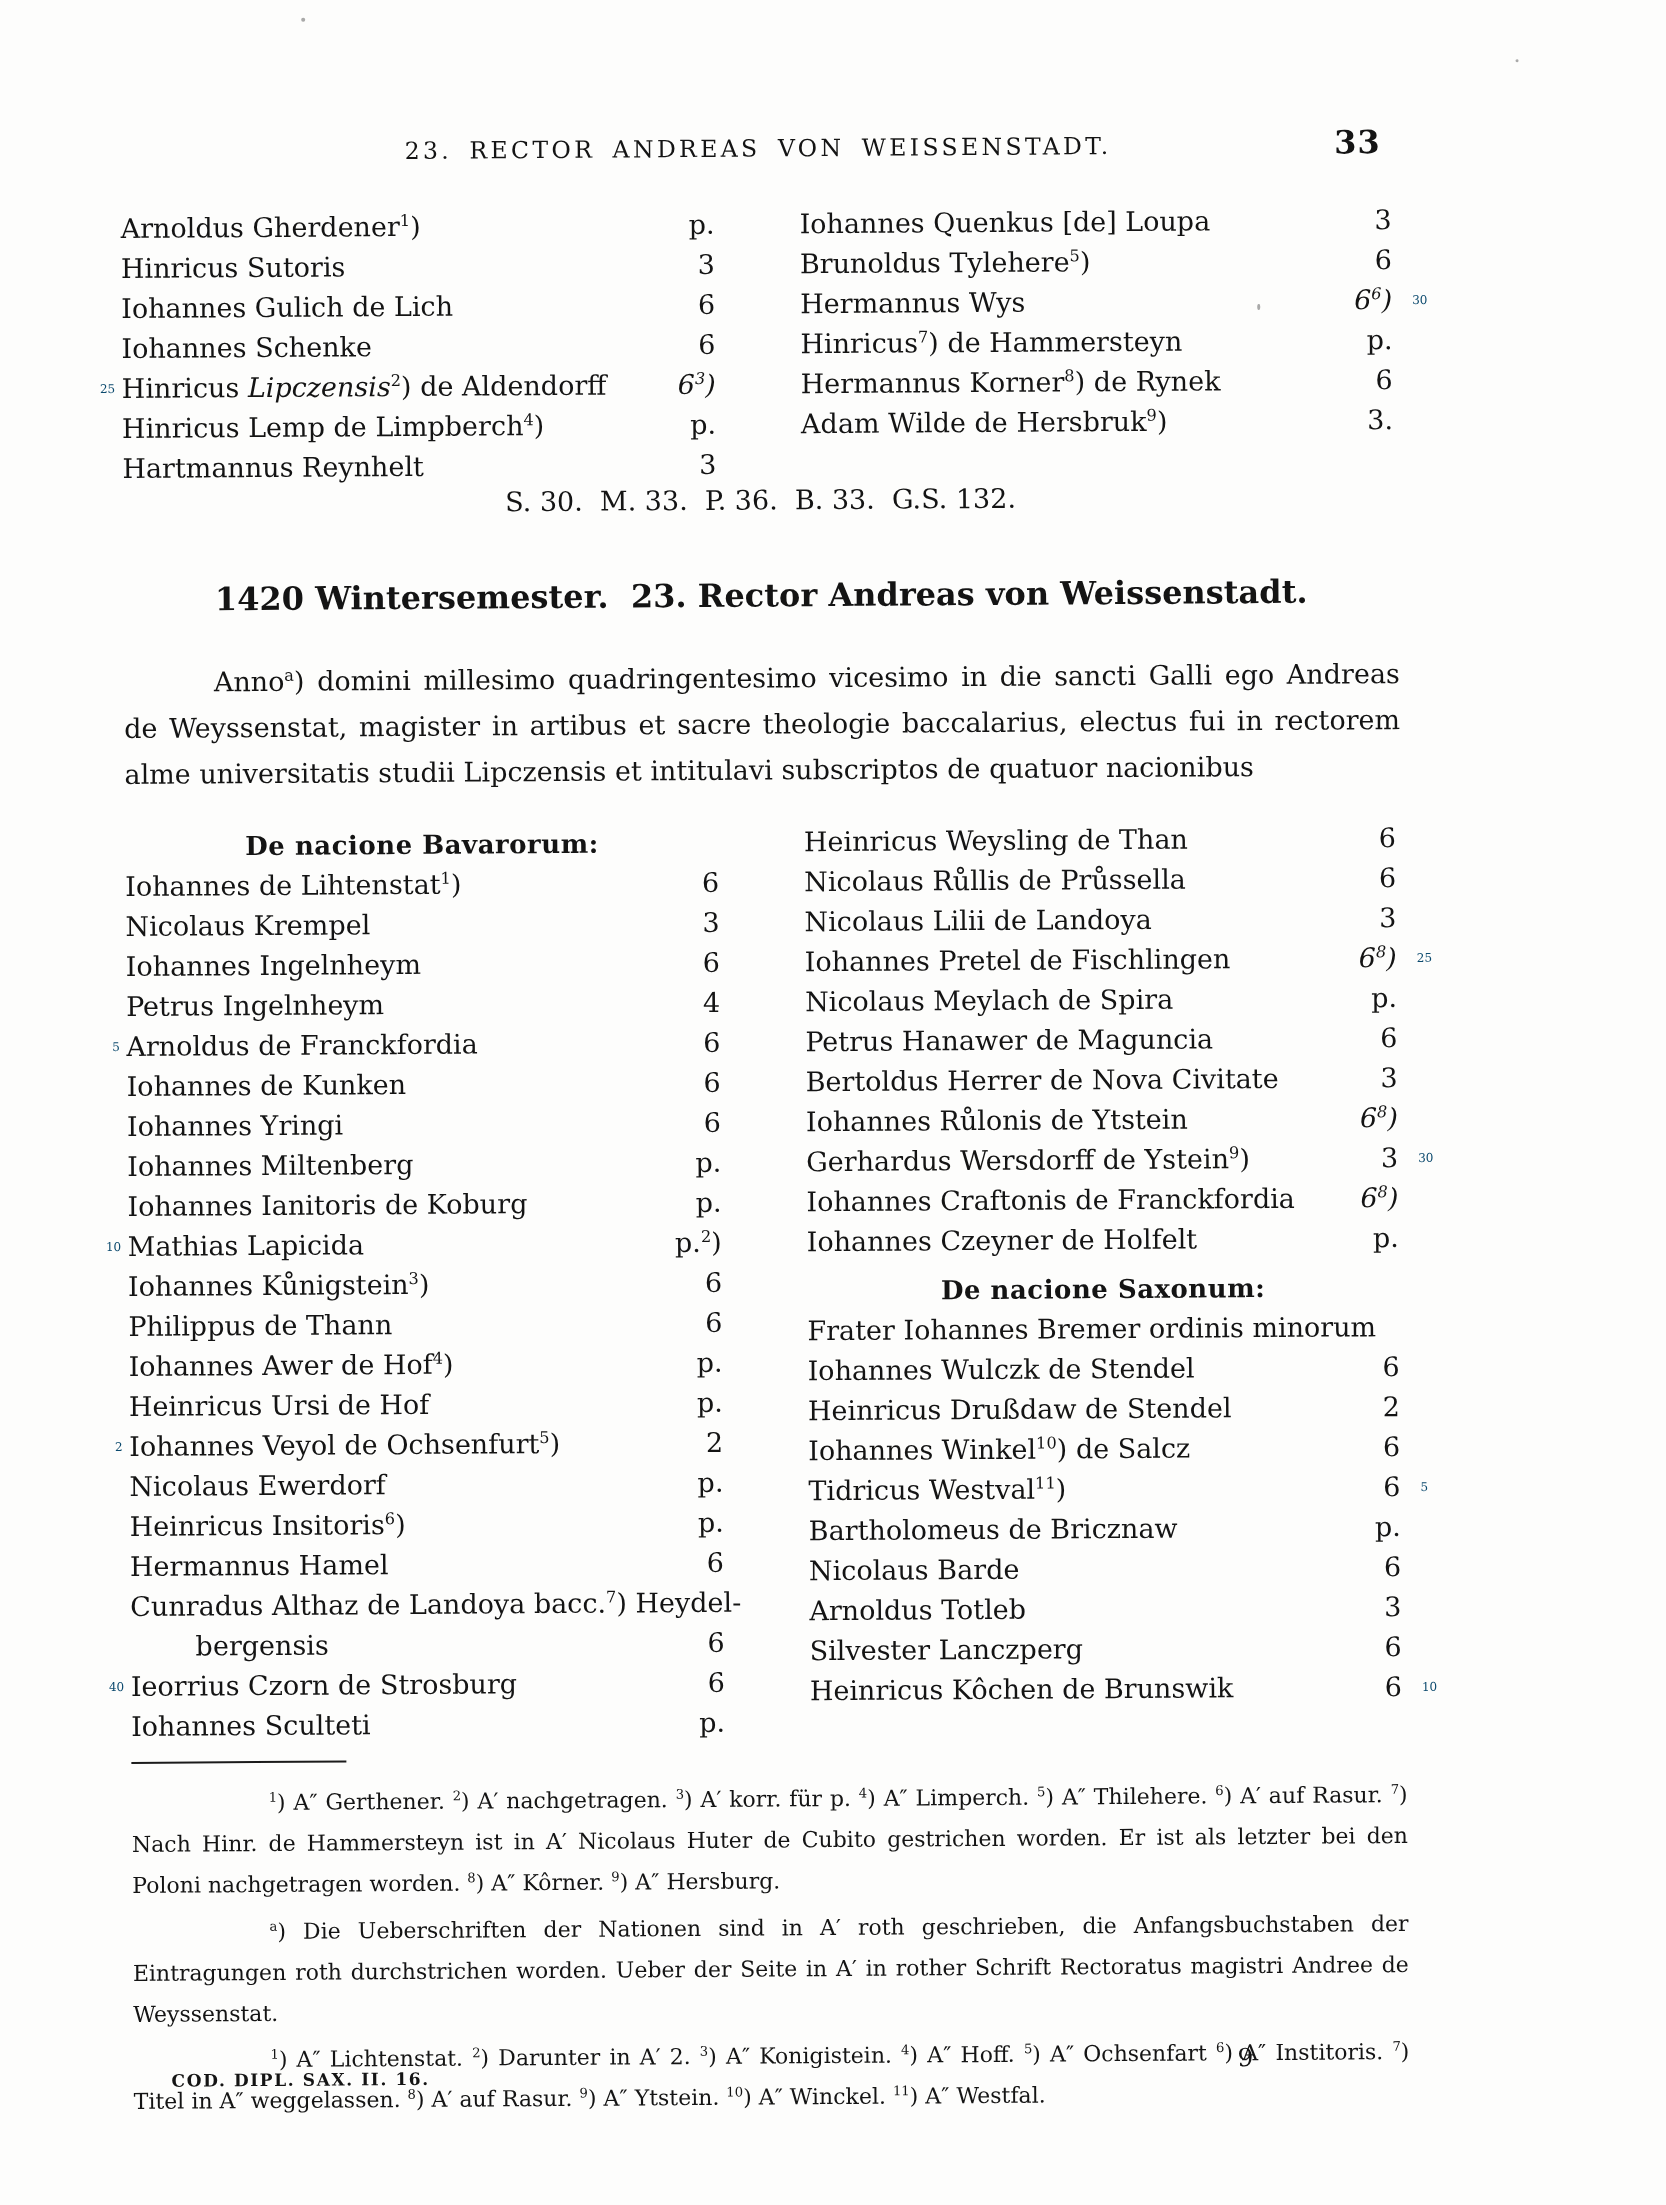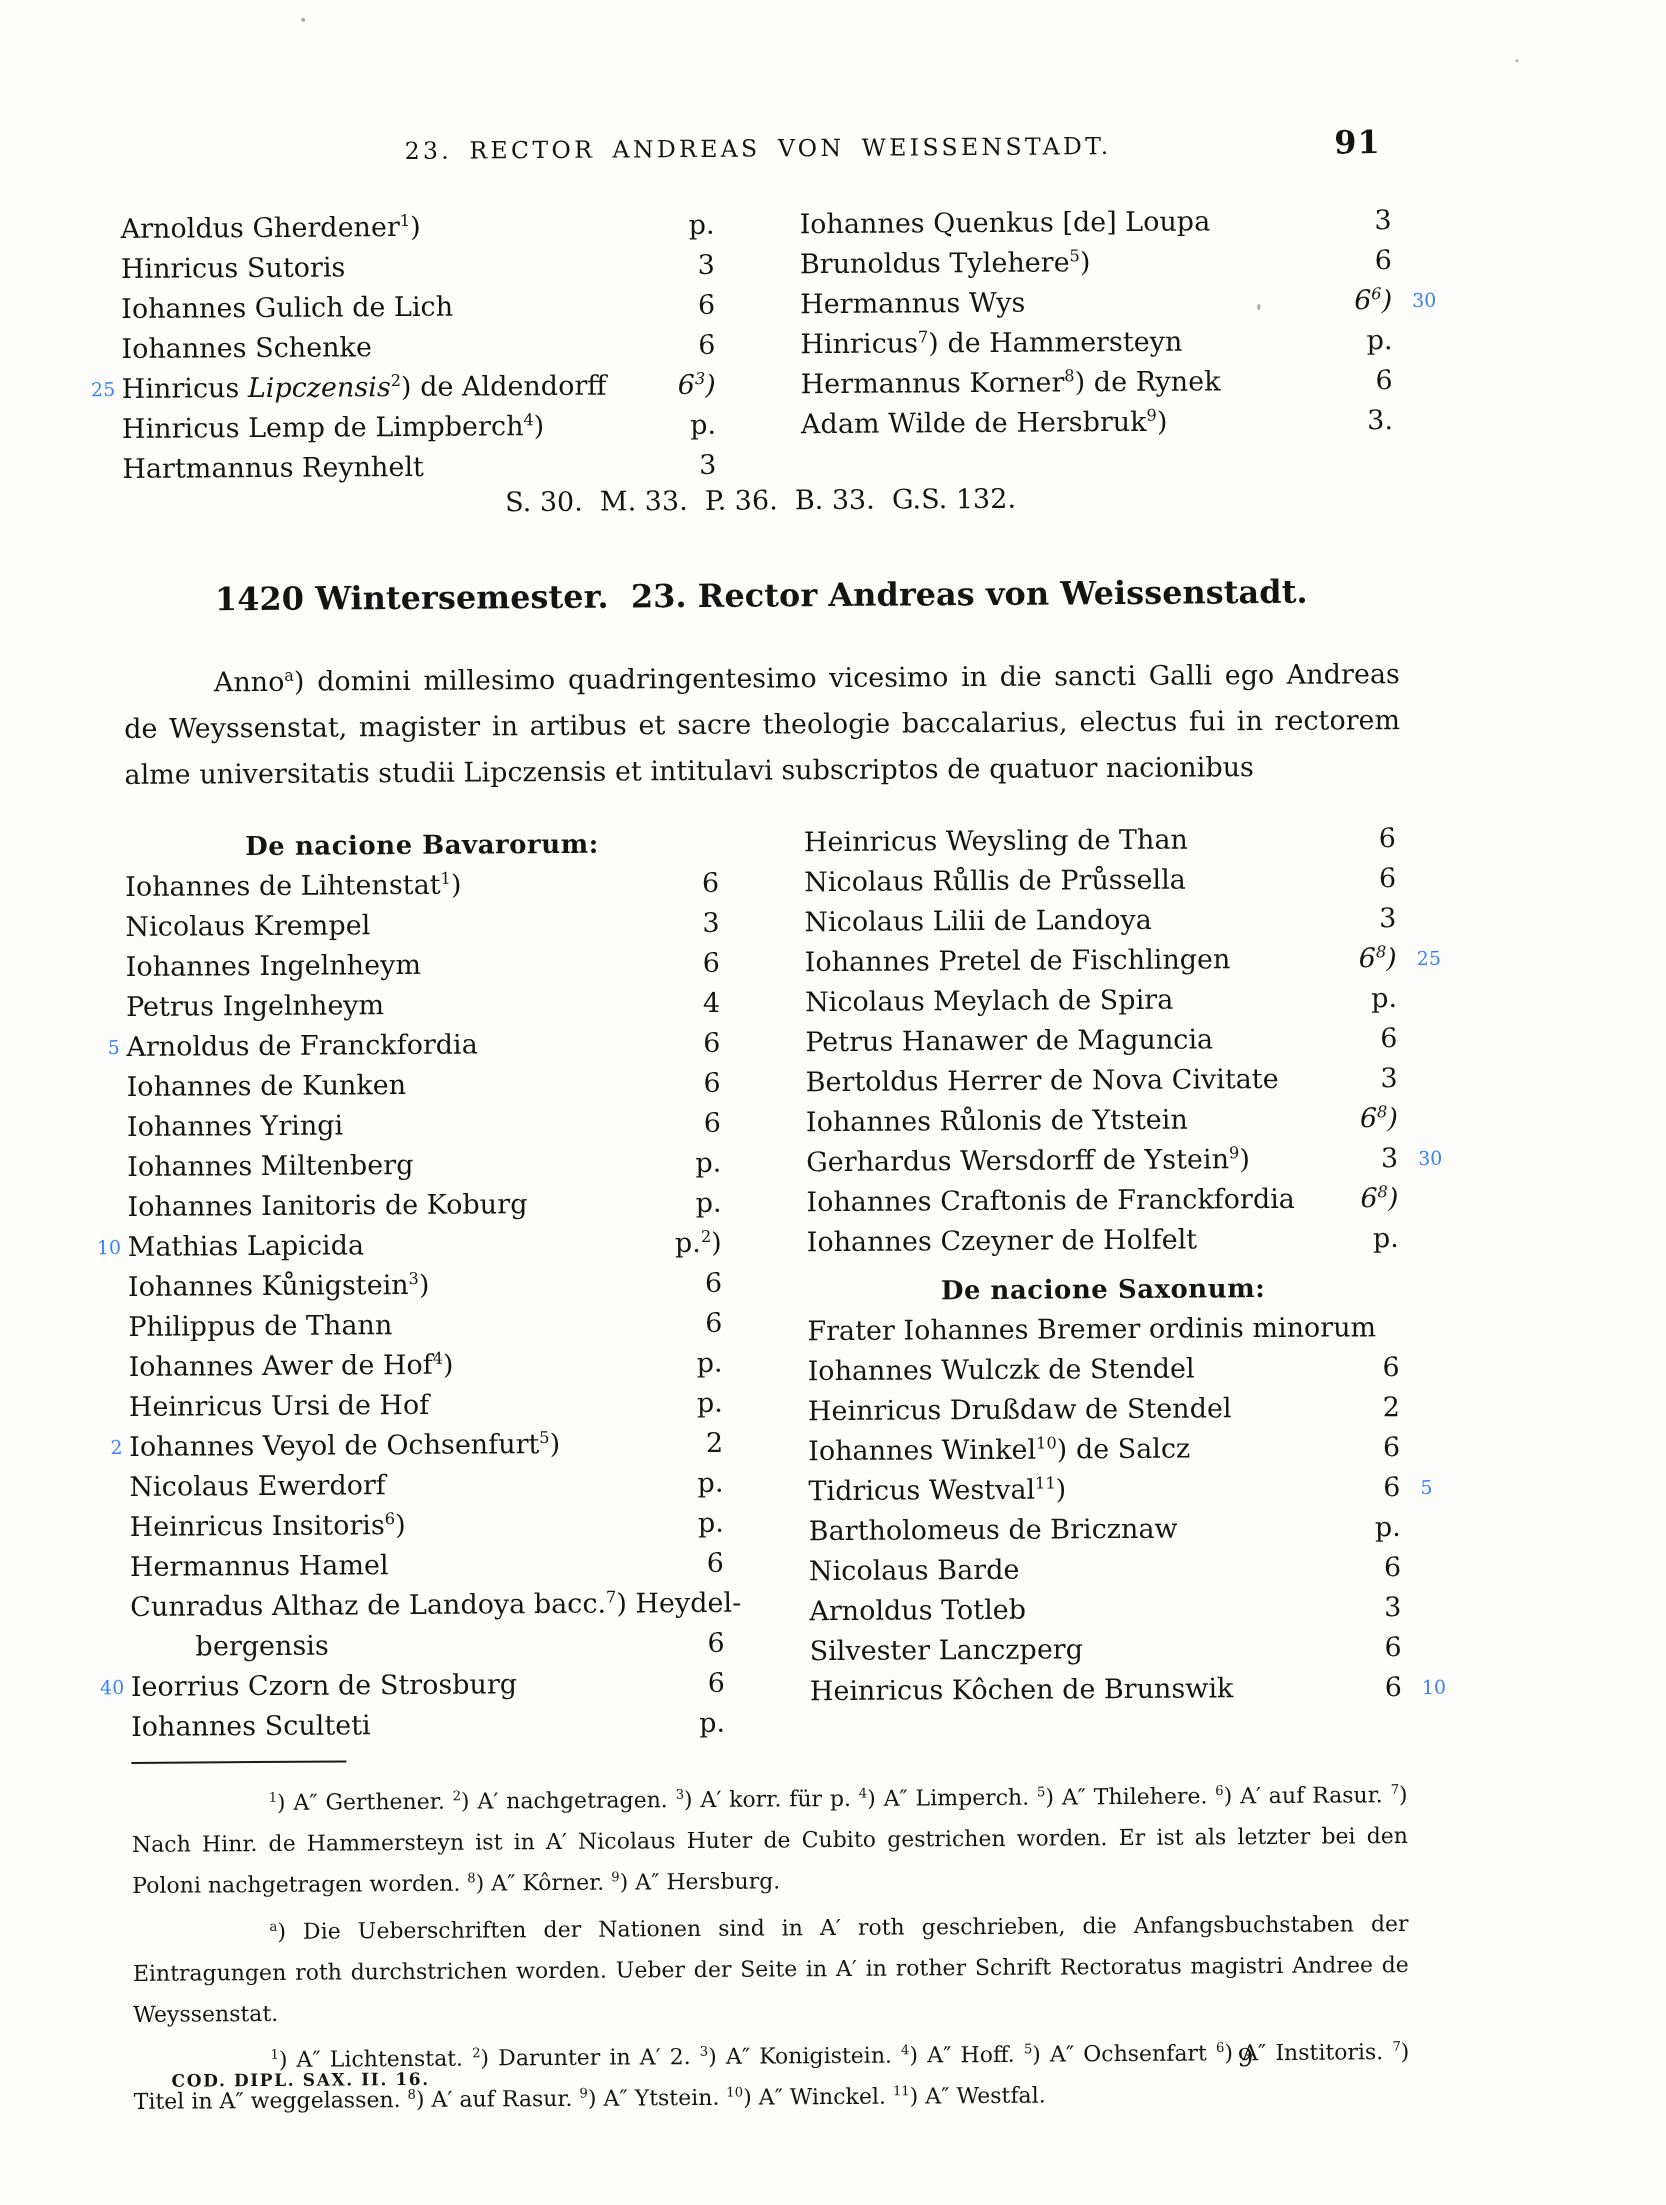--- a/index.html
+++ b/index.html
@@ -19,21 +19,21 @@
   .header-title{text-align:center;font-size:23.6px;letter-spacing:3.3px;word-spacing:6.6px;white-space:pre;}
   .page-number{position:absolute;right:15.3px;top:-6.6px;font-size:32px;font-weight:bold;letter-spacing:1.1px;}
 
   
   .cols{display:grid;grid-template-columns:594px 592px;column-gap:85px;}
   .row{position:relative;display:flex;height:40px;line-height:40px;font-size:27px;}
   .nm{white-space:nowrap;}
   .val{margin-left:auto;white-space:nowrap;padding-left:11px;}
   .val.it{font-style:italic;text-align:right;}
   .row.indent .nm{padding-left:65px;}
-  .mnum{position:absolute;top:0;font-size:19px;line-height:40px;color:#3b82f6;}
+  .mnum{position:absolute;top:0;font-size:12px;line-height:40px;color:#0c4a6e;}
   .mnum.ml{right:calc(100% + 6.6px);}
   .mnum.mr{left:calc(100% + 20px);}
 
   .top-list{position:absolute;top:204px;left:126px;width:1276px;}
 
   .summary{position:absolute;top:484px;left:126px;width:1276px;text-align:center;font-size:27px;white-space:pre;}
 
   .section-heading{position:absolute;top:576px;left:126px;width:1276px;text-align:center;
     font-size:32px;font-weight:bold;white-space:pre;}
 
@@ -59,21 +59,21 @@
   .speck.s2{left:1522px;top:64px;width:3.3px;height:3.3px;}
   .speck.s3{left:1262px;top:307px;width:2.7px;height:5.5px;border-radius:45%;}
 </style>
 </head>
 <body>
 
 <div class="sheet">
 
   <div class="page-header">
     <div class="header-title">23. RECTOR ANDREAS VON WEISSENSTADT.</div>
-    <div class="page-number">91</div>
+    <div class="page-number">33</div>
   </div>
 
   <div class="top-list cols">
     <div class="col">
         <div class="row">
           <span class="nm">Arnoldus Gherdener<sup>1</sup>)</span>
           <span class="val">p.</span>
         </div>
         <div class="row">
           <span class="nm">Hinricus Sutoris</span>

